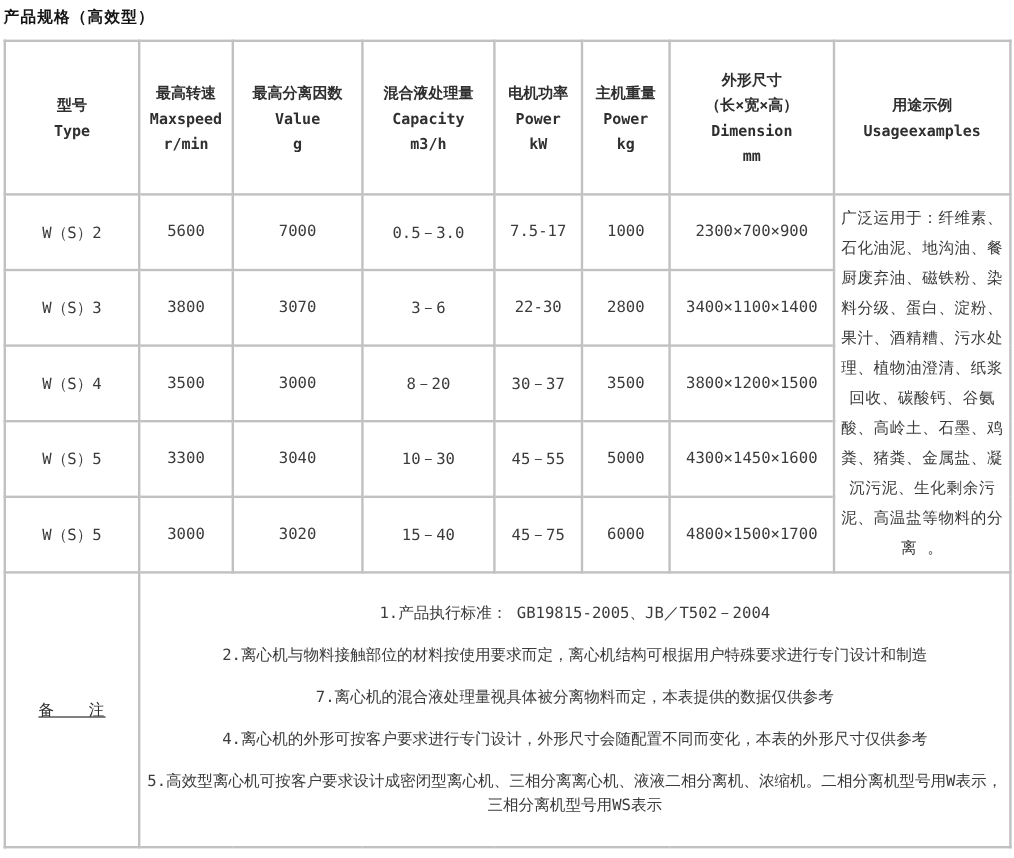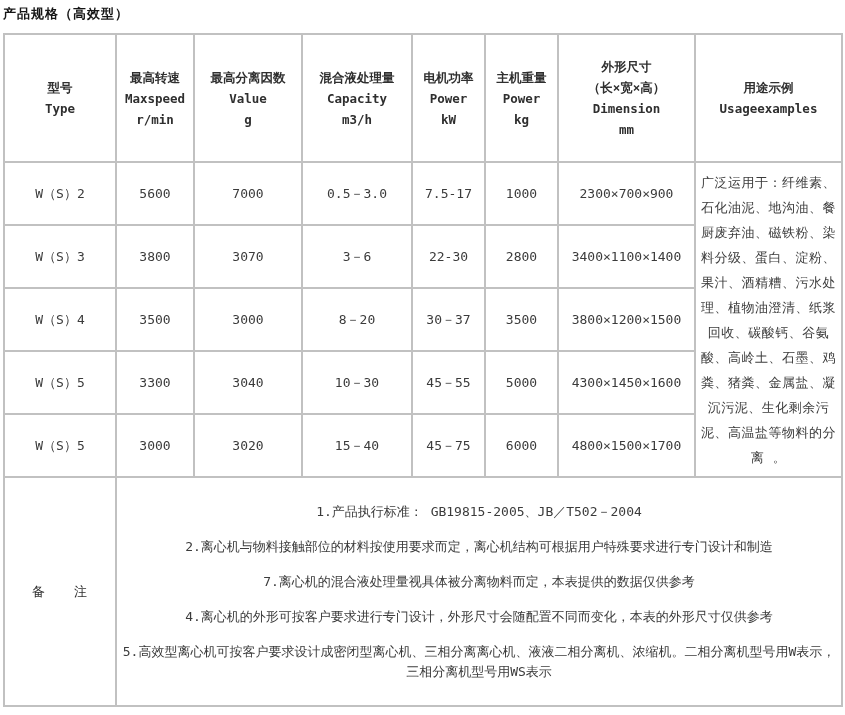--- a/index.html
+++ b/index.html
@@ -56,20 +56,21 @@
     vertical-align: top;
     padding: 3px 4px 0 5px;
     line-height: 25px;
     font-size: 13.5px;
     letter-spacing: 0.5px;
   }
   td.remarks-label-cell {
     font-size: 13.5px;
     letter-spacing: 1px;
     color: #2f2f2f;
+    text-decoration: underline;
   }
   td.remarks-cell {
     text-align: left;
     vertical-align: middle;
     padding: 0 8px 0 6px;
     font-size: 13px;
   }
   .remark-line {
     margin: 15px 0;
     line-height: 20px;

